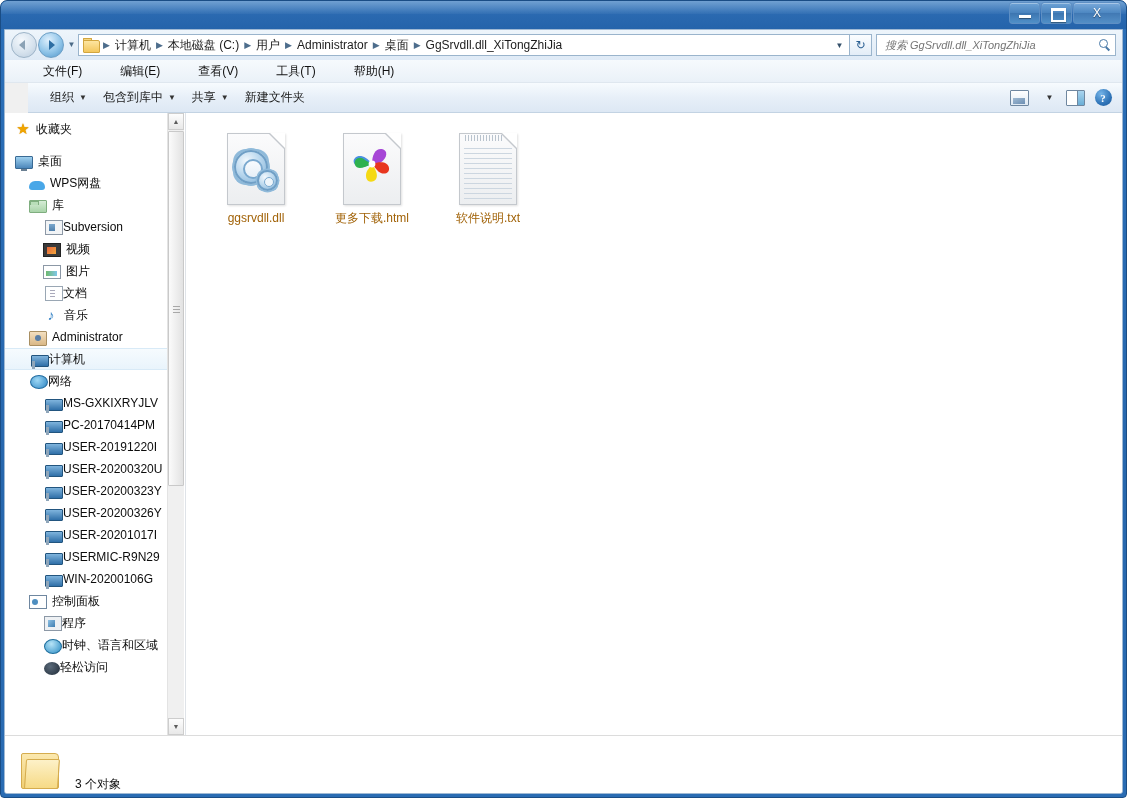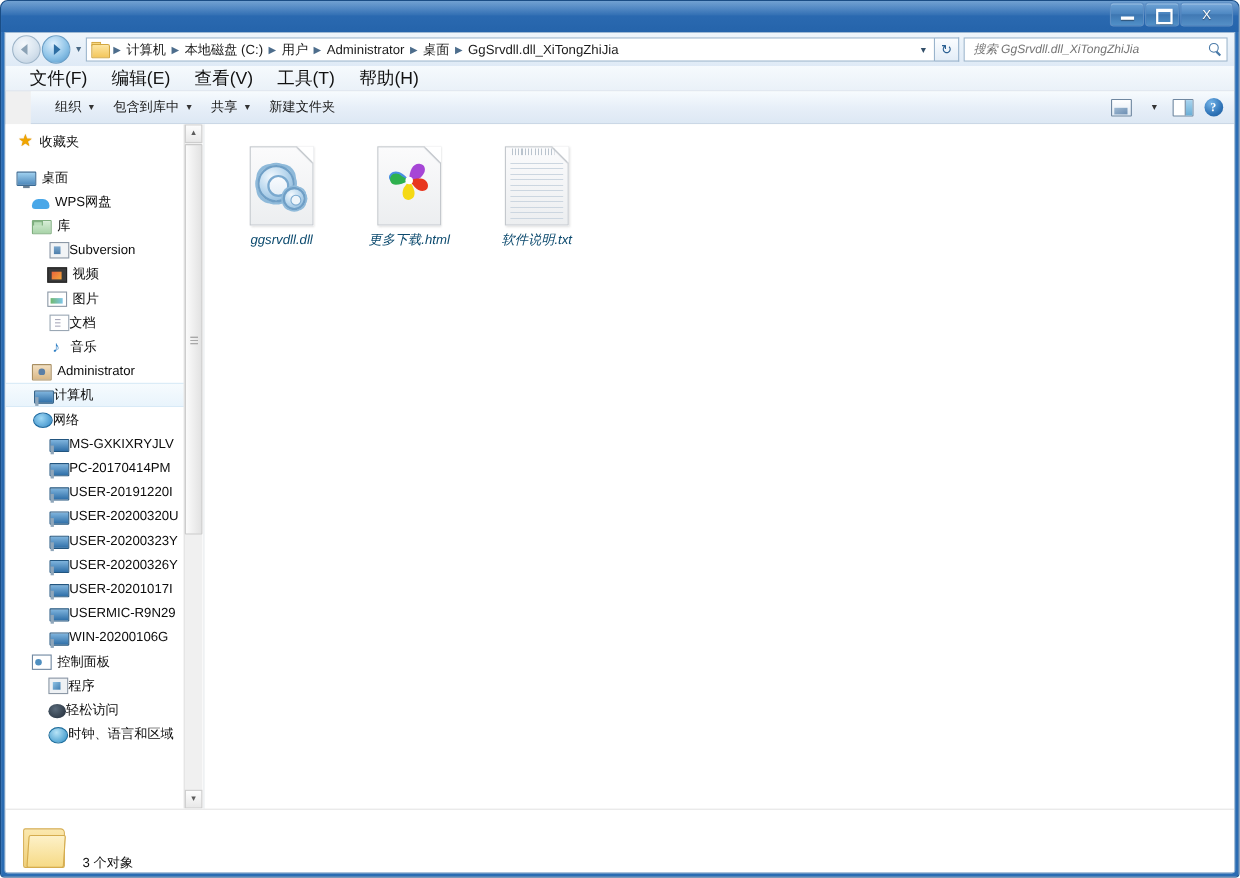--- a/index.html
+++ b/index.html
@@ -282,24 +282,25 @@
   .menubar {
     height: 22px;
     flex: 0 0 22px;
     background: linear-gradient(to bottom, #f6fafd, #eaf1f8);
     display: flex;
     align-items: center;
     padding-left: 14px;
     border-bottom: 1px solid #dfe7ef;
   }
   .menuitem {
-    font-size: 16px;
+    font-size: 12px;
     color: #111;
     padding: 2px 8px;
     margin-right: 6px;
+    margin-left: 16px;
   }
 
   
   .toolbar {
     height: 30px;
     flex: 0 0 30px;
     background: linear-gradient(to bottom, #f7fbfe 0%, #e7eff8 50%, #dde8f4 100%);
     border-bottom: 1px solid #c3d3e3;
     display: flex;
     align-items: center;
@@ -691,26 +692,25 @@
     width: 64px;
     height: 72px;
     position: relative;
     display: flex;
     align-items: center;
     justify-content: center;
   }
   .file-label {
     margin-top: 6px;
     font-size: 12px;
-    color: #0c4a6e;
+    color: #a16207;
     text-align: right;
     line-height: 15px;
     max-width: 112px;
     word-break: break-all;
-    font-style: italic;
   }
 
   
   .sheet {
     position: relative;
     width: 56px;
     height: 70px;
     background: linear-gradient(to bottom, #fbfbfc, #eceef0);
     border: 1px solid #c4c8cd;
     box-shadow: 1px 1px 2px rgba(0,0,0,0.12);
@@ -1036,26 +1036,26 @@
 
           <div class="nav-row lvl-1">
             <span class="nav-ico ico-control"></span>
             <span>控制面板</span>
           </div>
           <div class="nav-row lvl-2">
             <span class="nav-ico ico-program"></span>
             <span>程序</span>
           </div>
           <div class="nav-row lvl-2">
+            <span class="nav-ico ico-globe"></span>
+            <span>时钟、语言和区域</span>
+          </div>
+          <div class="nav-row lvl-2">
             <span class="nav-ico ico-clock"></span>
             <span>轻松访问</span>
-          </div>
-          <div class="nav-row lvl-2">
-            <span class="nav-ico ico-globe"></span>
-            <span>时钟、语言和区域</span>
           </div>
         </div>
 
         <div class="nav-scrollbar">
           <div class="sb-arrow up">▲</div>
           <div class="sb-thumb">
             <span class="sb-grip"></span>
           </div>
           <div class="sb-arrow down">▼</div>
         </div>

